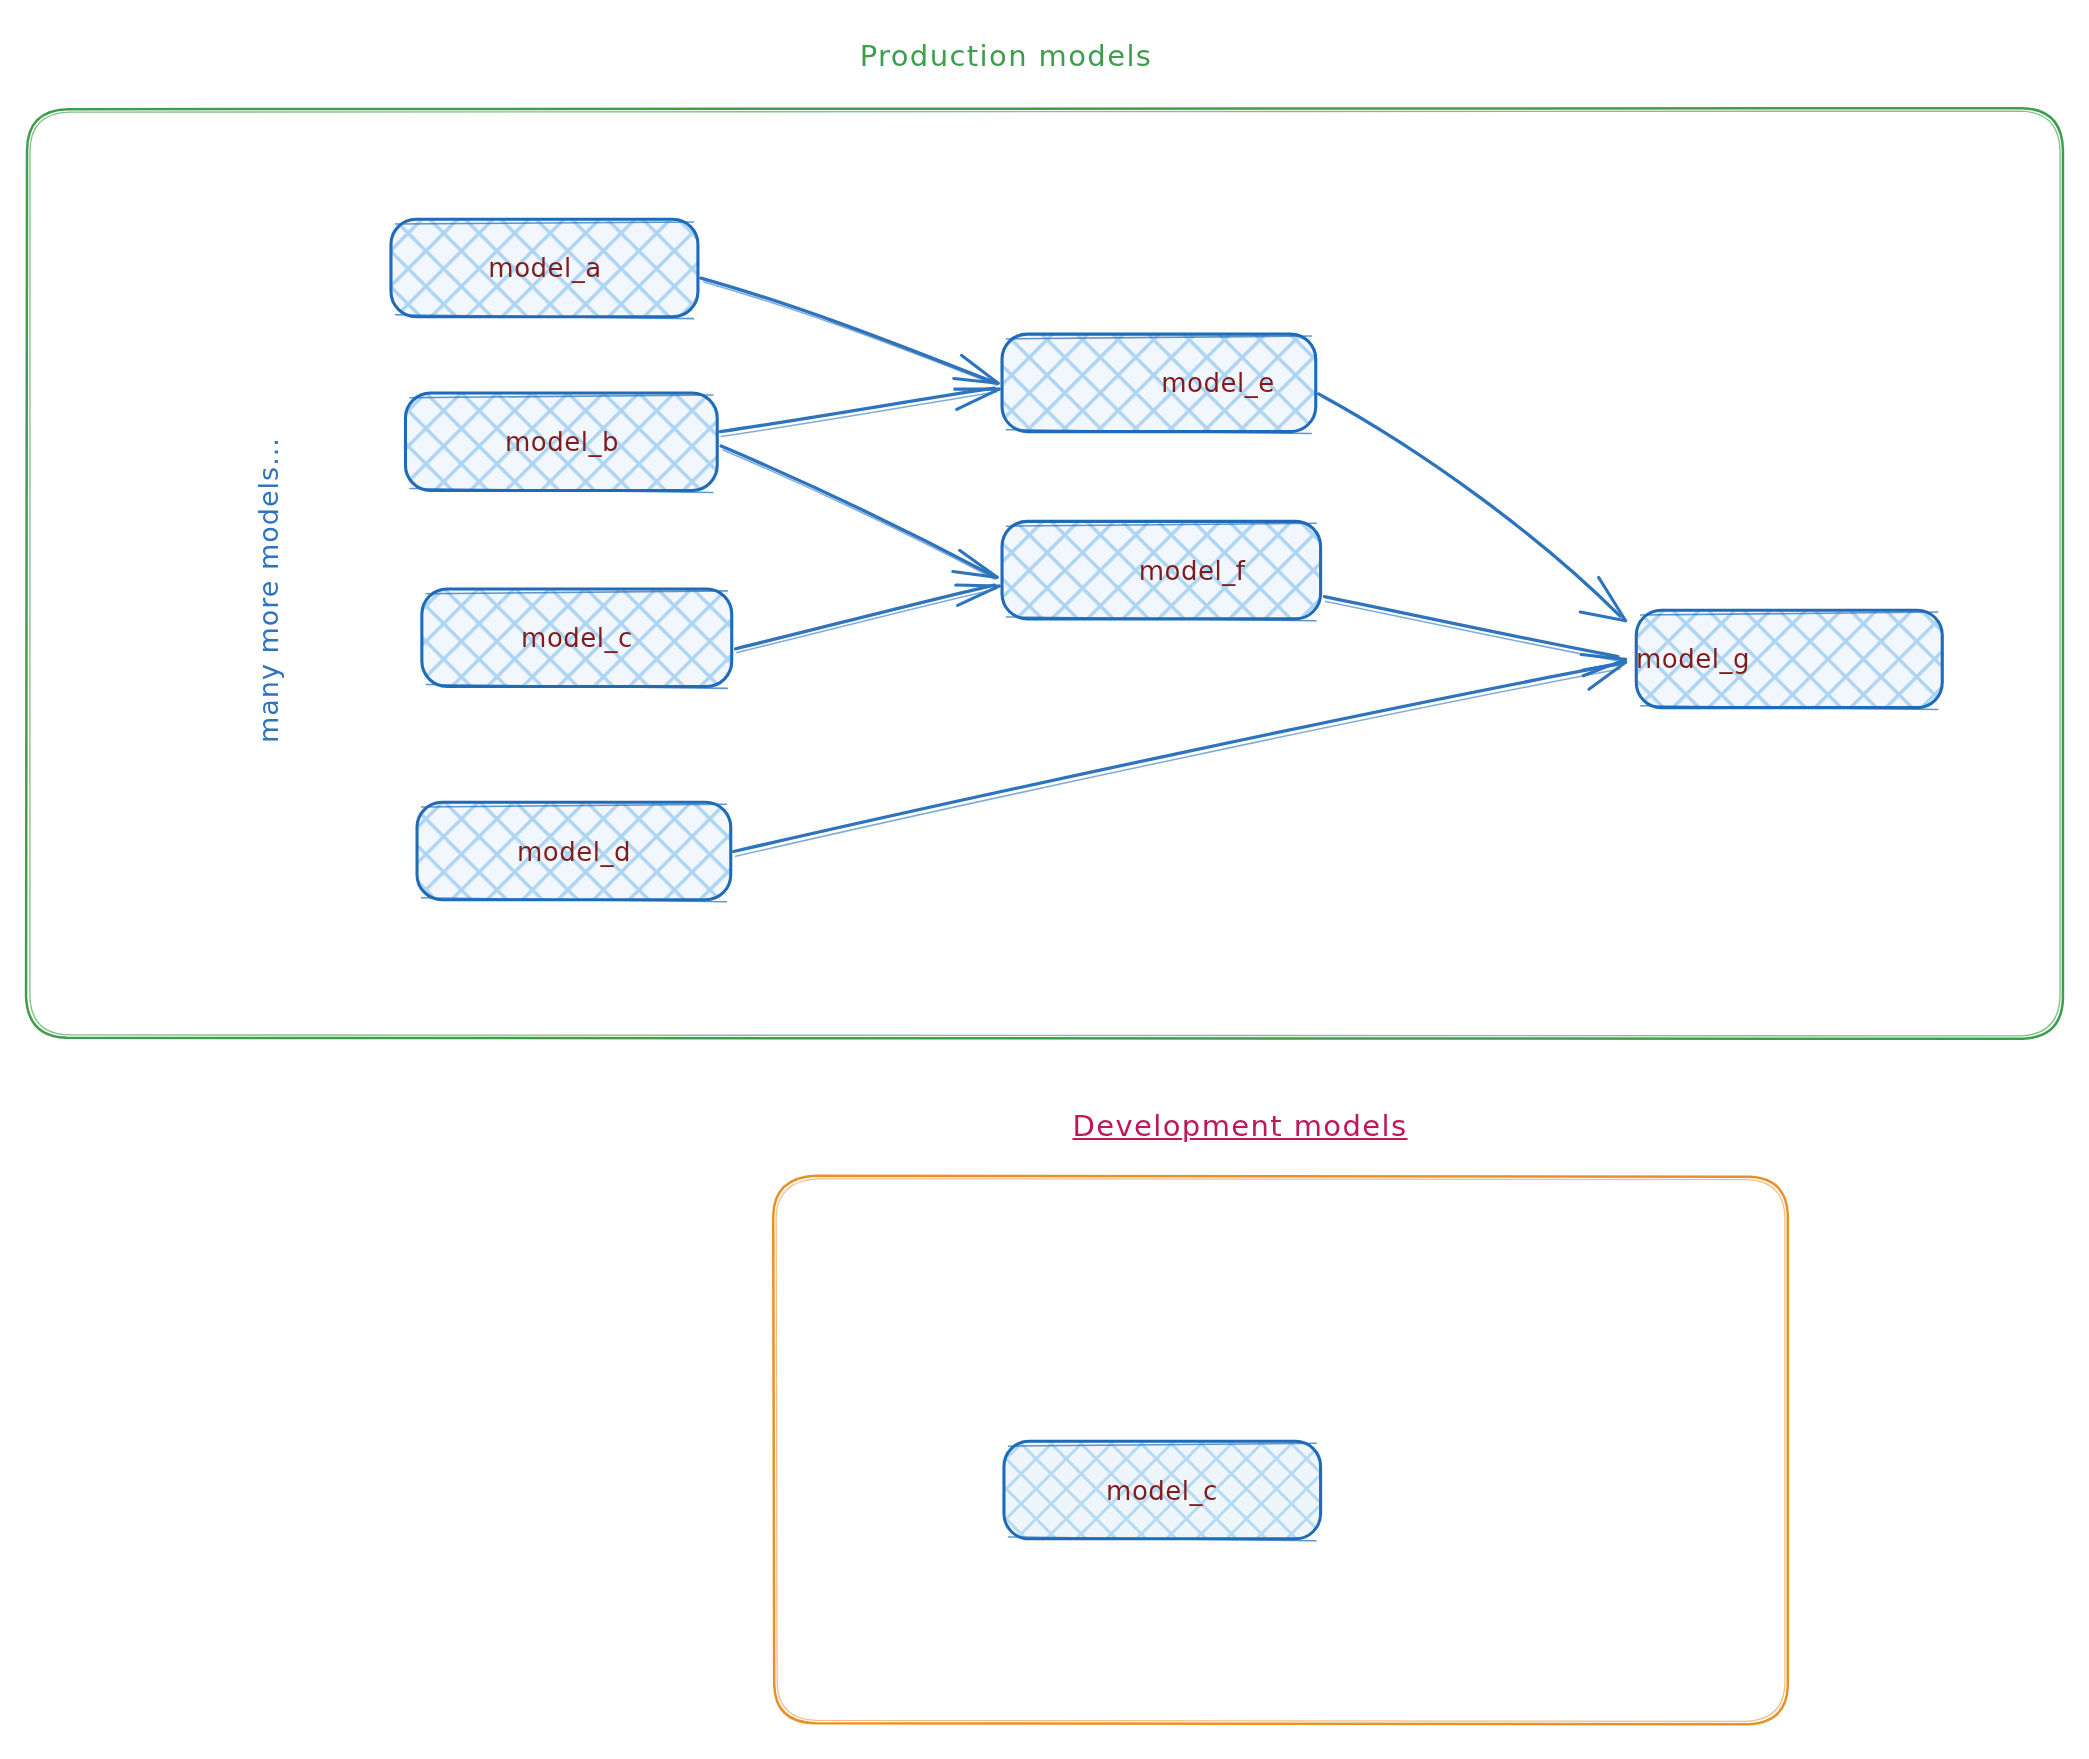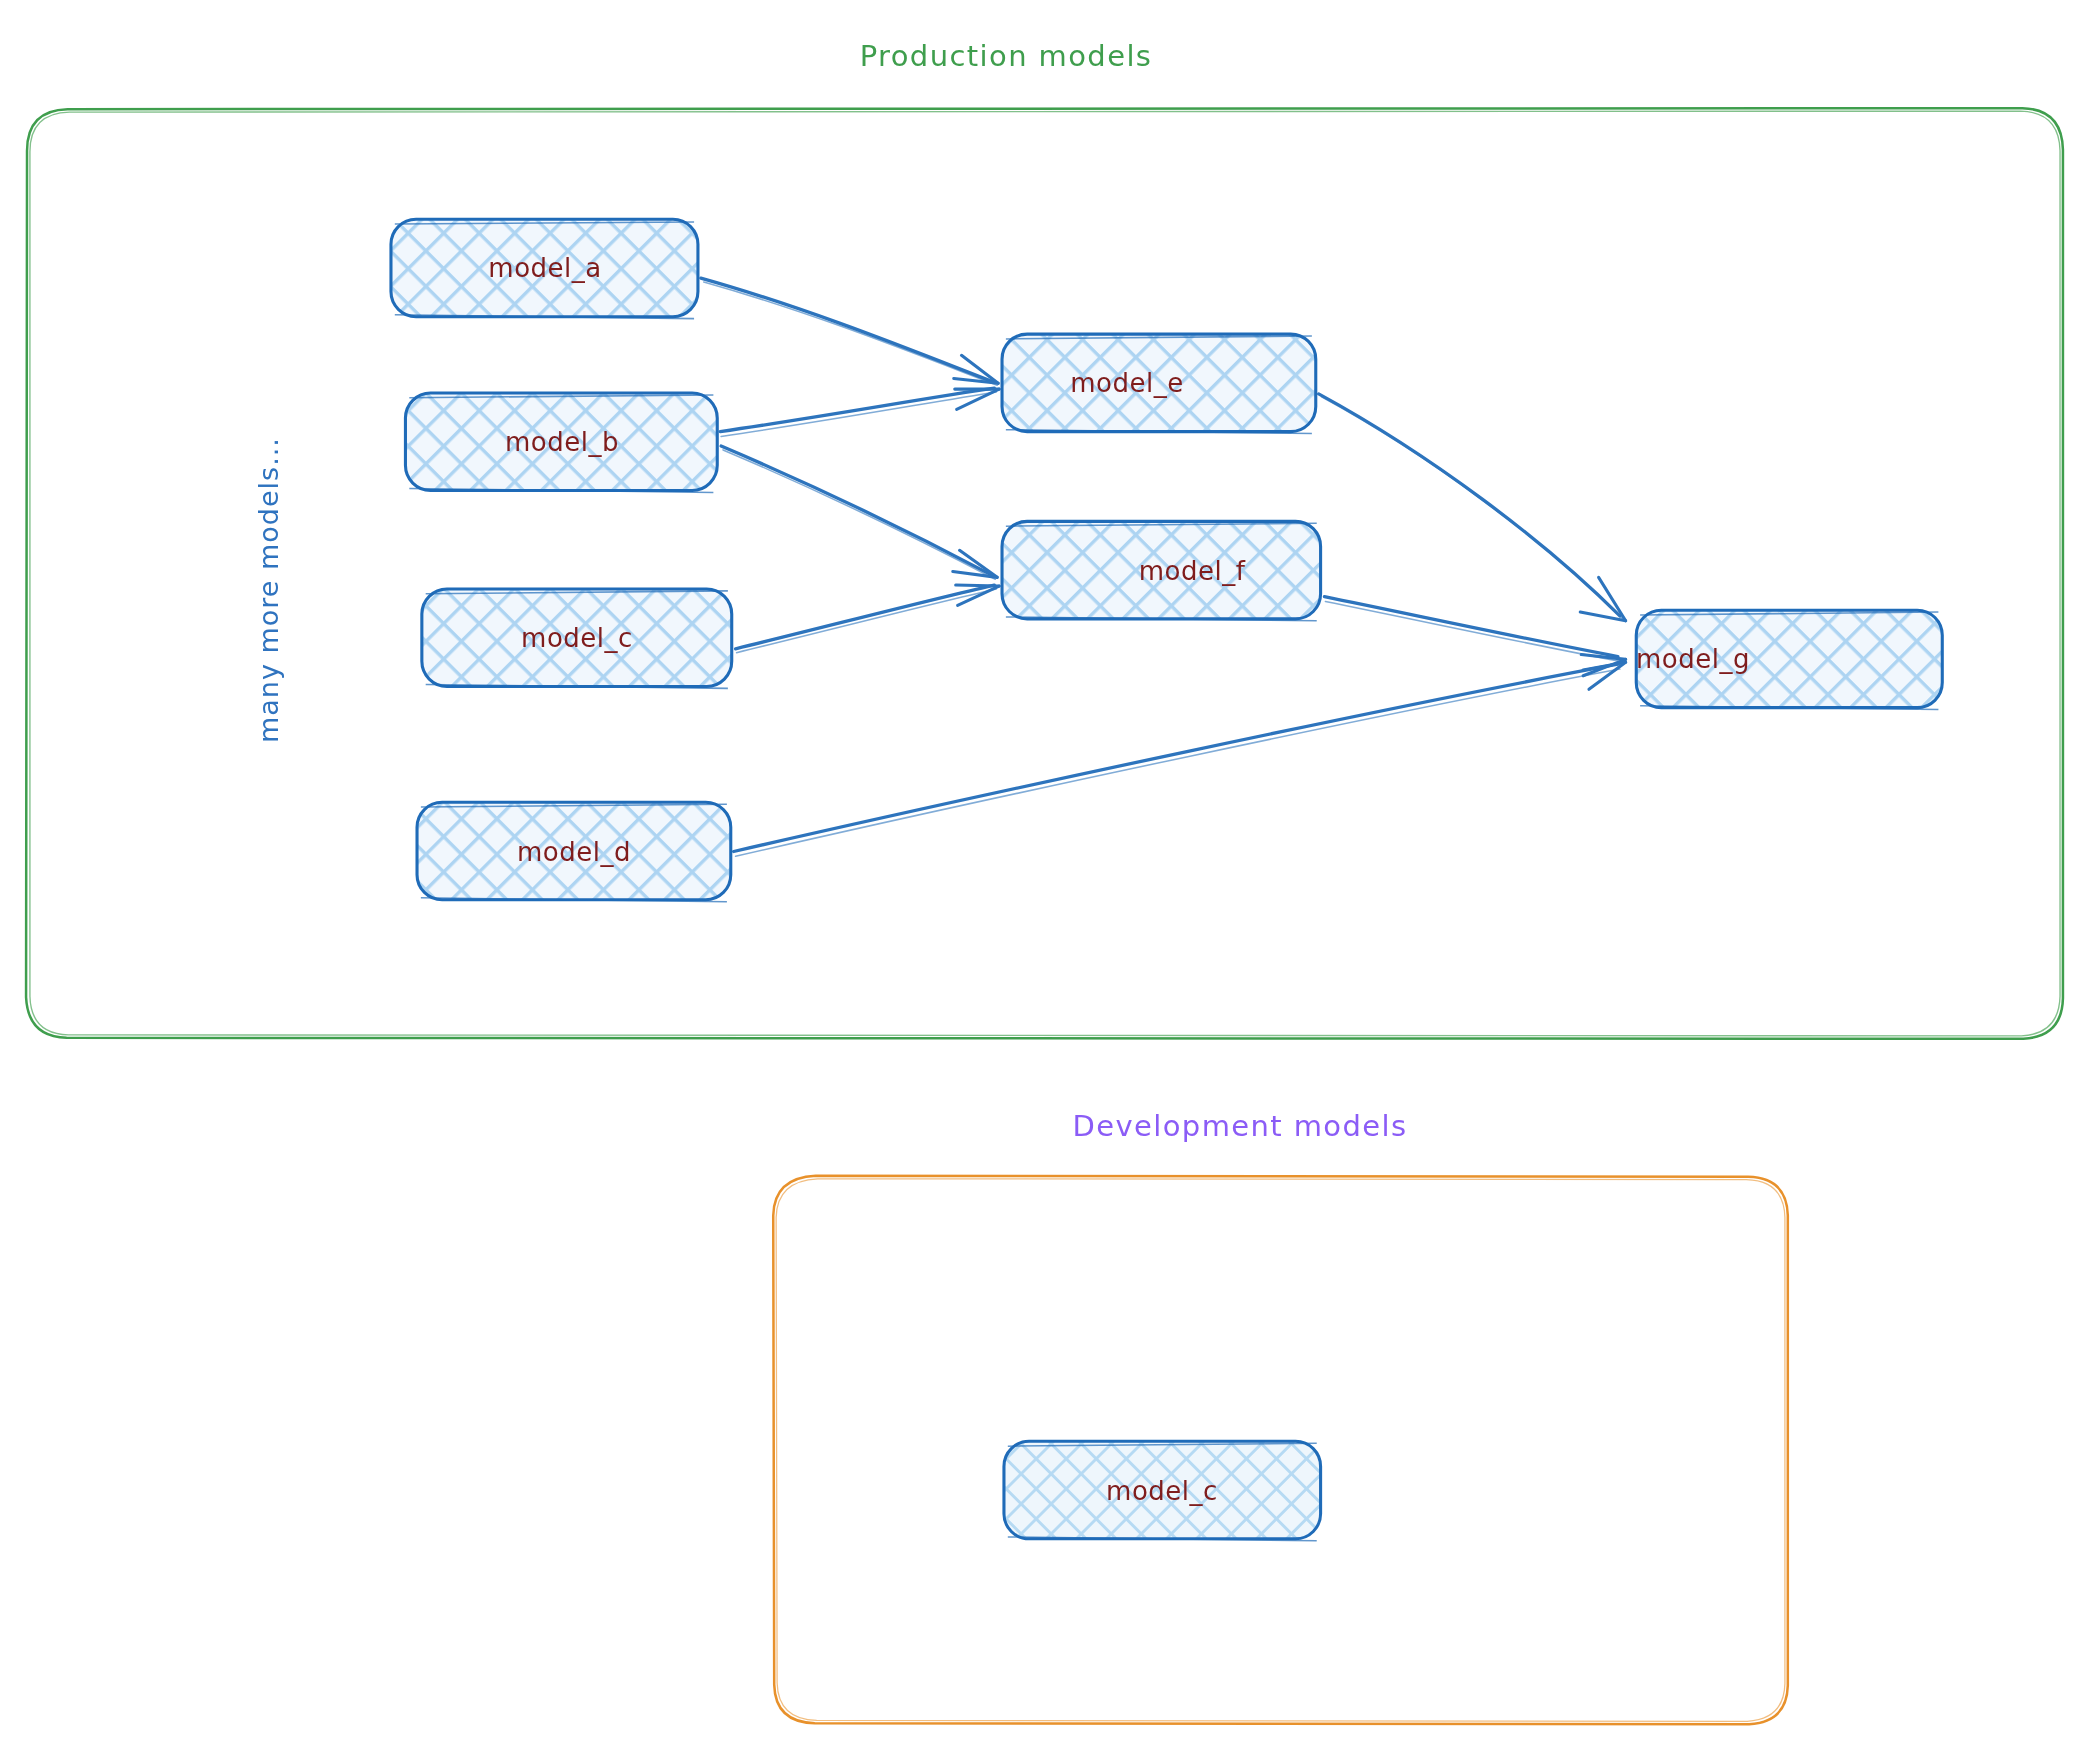--- a/index.html
+++ b/index.html
@@ -26,21 +26,21 @@
   }
   .cluster-title {
     position: absolute;
     font-family: "DejaVu Sans", sans-serif;
     font-size: 29px;
     letter-spacing: 1.4px;
     white-space: nowrap;
     transform: translateX(-50%);
   }
   .cluster-title.prod { color: #3f9e4d; }
-  .cluster-title.dev  { color: #8b5cf6; }
+  .cluster-title.dev  { color: #be185d; text-decoration: underline; }
   .node-label {
     position: absolute;
     font-family: "DejaVu Sans", sans-serif;
     font-size: 26px;
     color: #7f1d1d;
     white-space: nowrap;
     transform: translate(-50%, -50%);
     letter-spacing: 0.5px;
     pointer-events: none;
   }
@@ -210,21 +210,21 @@
   <div class="side-note" style="left:253px; top:743px; transform: rotate(-90deg);">many more models...</div>
 
   <div class="node-label" style="left:545px; top:268px;">model_a</div>
 
   <div class="node-label" style="left:562px; top:442px;">model_b</div>
 
   <div class="node-label" style="left:577px; top:638px;">model_c</div>
 
   <div class="node-label" style="left:574px; top:852px;">model_d</div>
 
-  <div class="node-label" style="left:1127px; top:383px;">model_e</div>
+  <div class="node-label" style="left:1218px; top:383px;">model_e</div>
 
   <div class="node-label" style="left:1192px; top:571px;">model_f</div>
 
   <div class="node-label" style="left:1693px; top:659px;">model_g</div>
 
   <div class="node-label" style="left:1162px; top:1491px;">model_c</div>
 
 </div>
 
 

